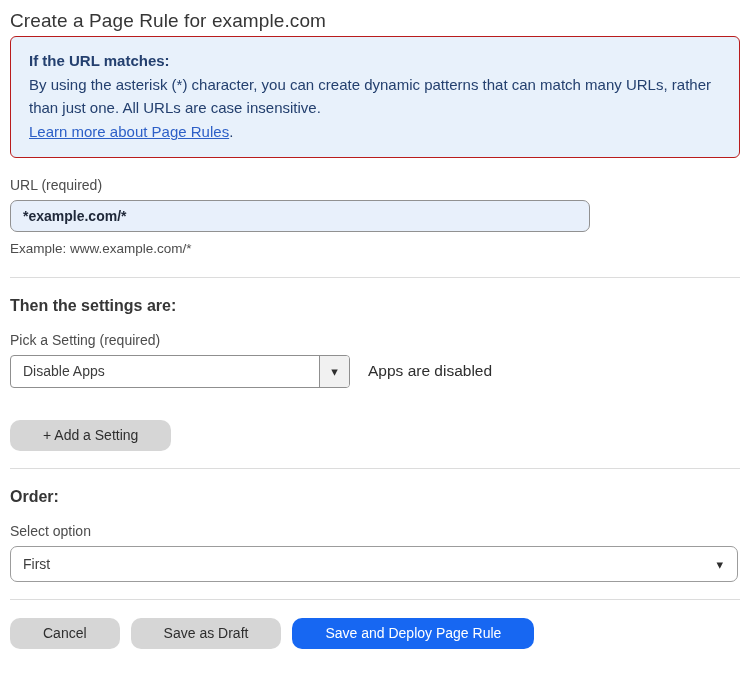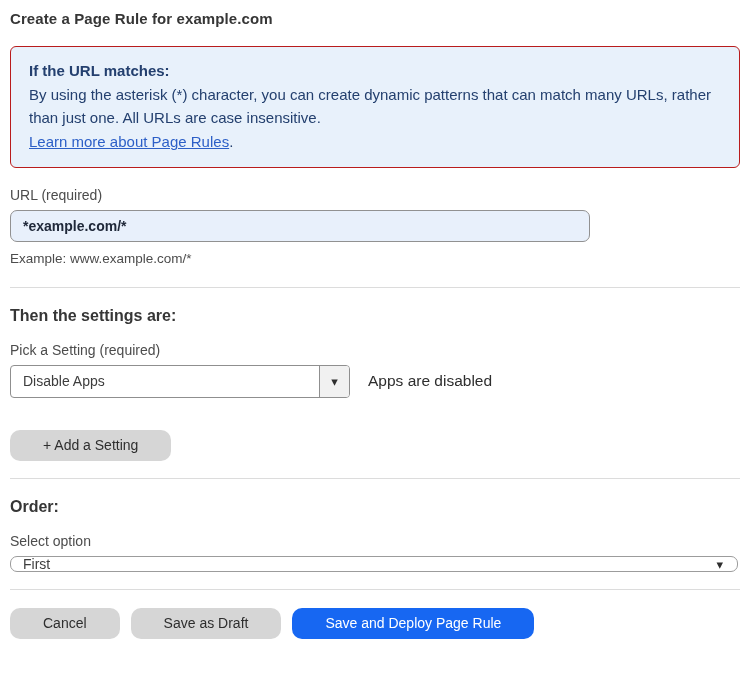--- a/index.html
+++ b/index.html
@@ -8,24 +8,24 @@
     width: 750px;
     height: 689px;
     background: #ffffff;
     font-family: "Liberation Sans", sans-serif;
     color: #3d3d3d;
     overflow: hidden;
   }
   .page { padding: 6px 10px 0 10px; }
 
   .page-title {
-    font-size: 15px;
-    font-weight: 700;
+    font-size: 19px;
+    font-weight: 400;
     color: #363636;
-    margin: 4px 0 19px 0;
+    margin: 4px 0 4px 0;
     letter-spacing: .1px;
   }
 
   .info-box {
     background: #e8f1fb;
     border: 1px solid #b91c1c;
     border-radius: 6px;
     padding: 12px 18px 13px 18px;
     font-size: 15px;
     line-height: 1.58;
@@ -137,21 +137,21 @@
   }
   .btn-primary {
     background: #1767f2;
     color: #ffffff;
   }
   .add-setting-btn { margin-top: 32px; }
 
   .order-select {
     position: relative;
     width: 728px;
-    height: 16px;
+    height: 36px;
     background: #ffffff;
     border: 1px solid #9c9c9c;
     border-radius: 7px;
     display: flex;
     align-items: center;
     padding: 0 12px;
     font-size: 14px;
     color: #3d3d3d;
     cursor: pointer;
   }

